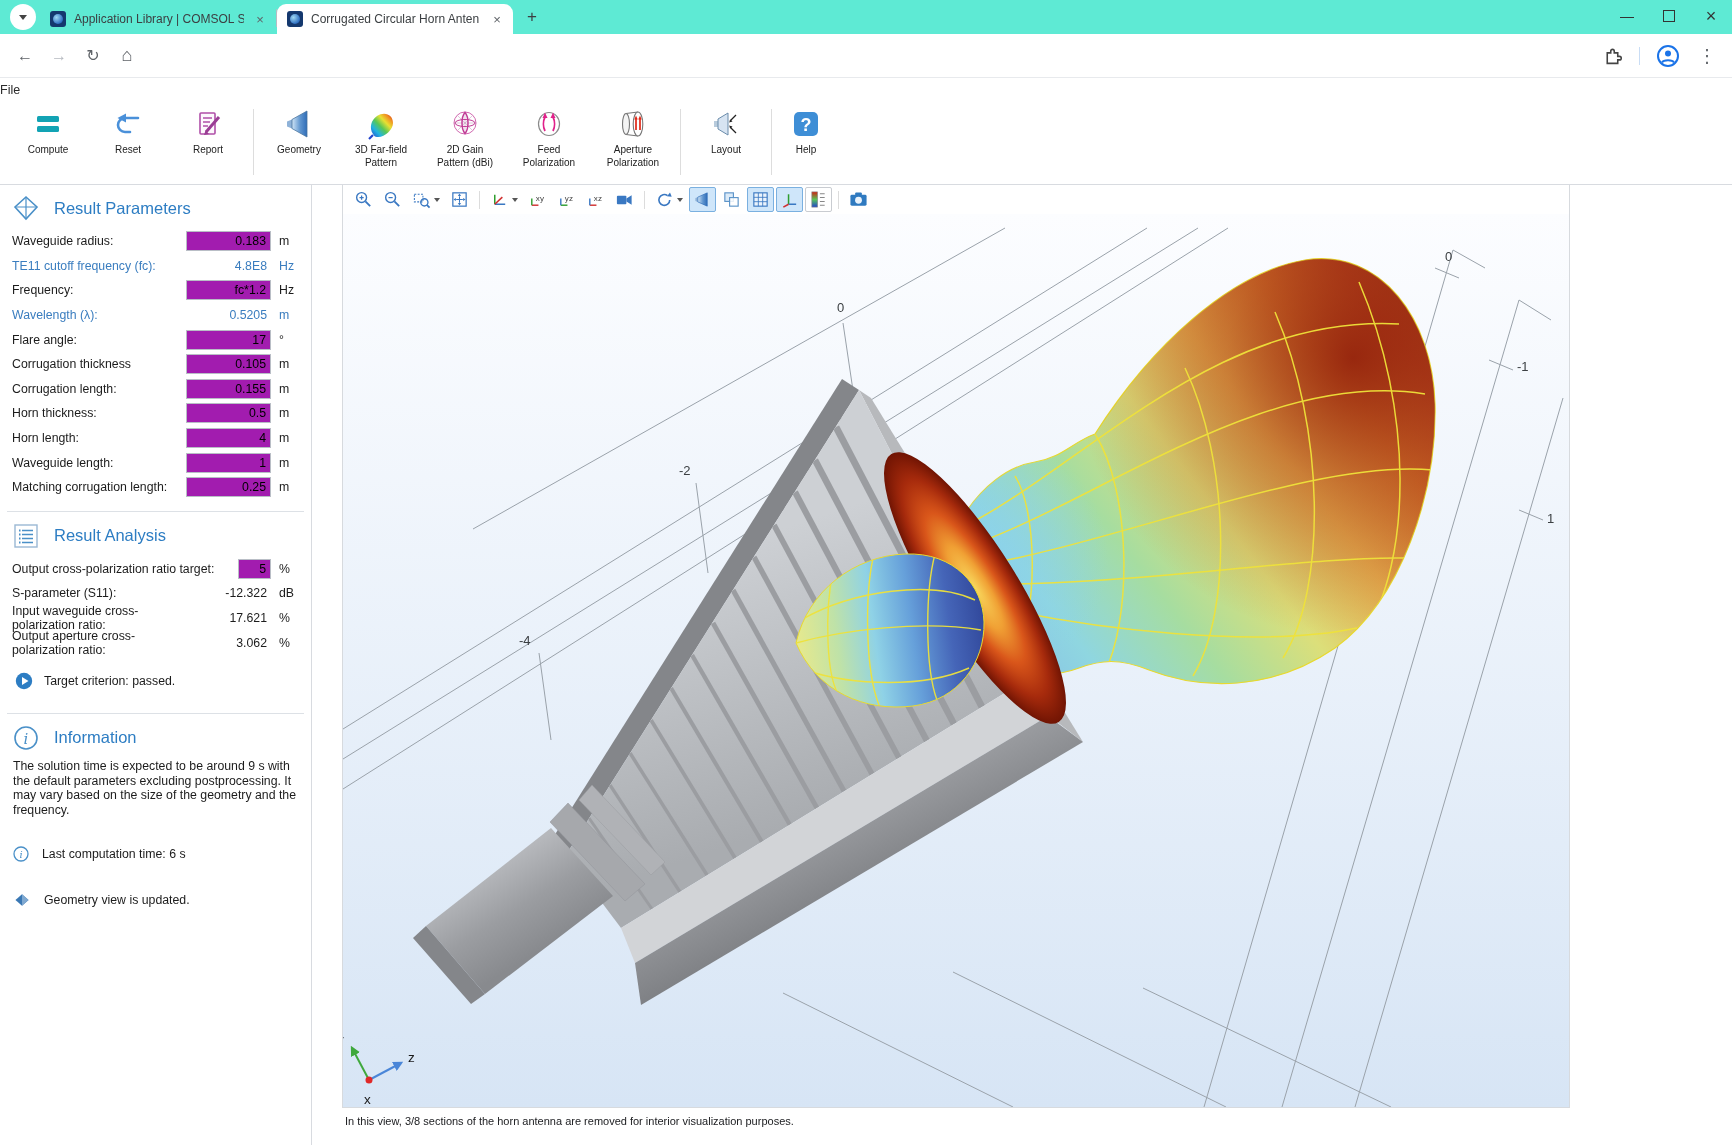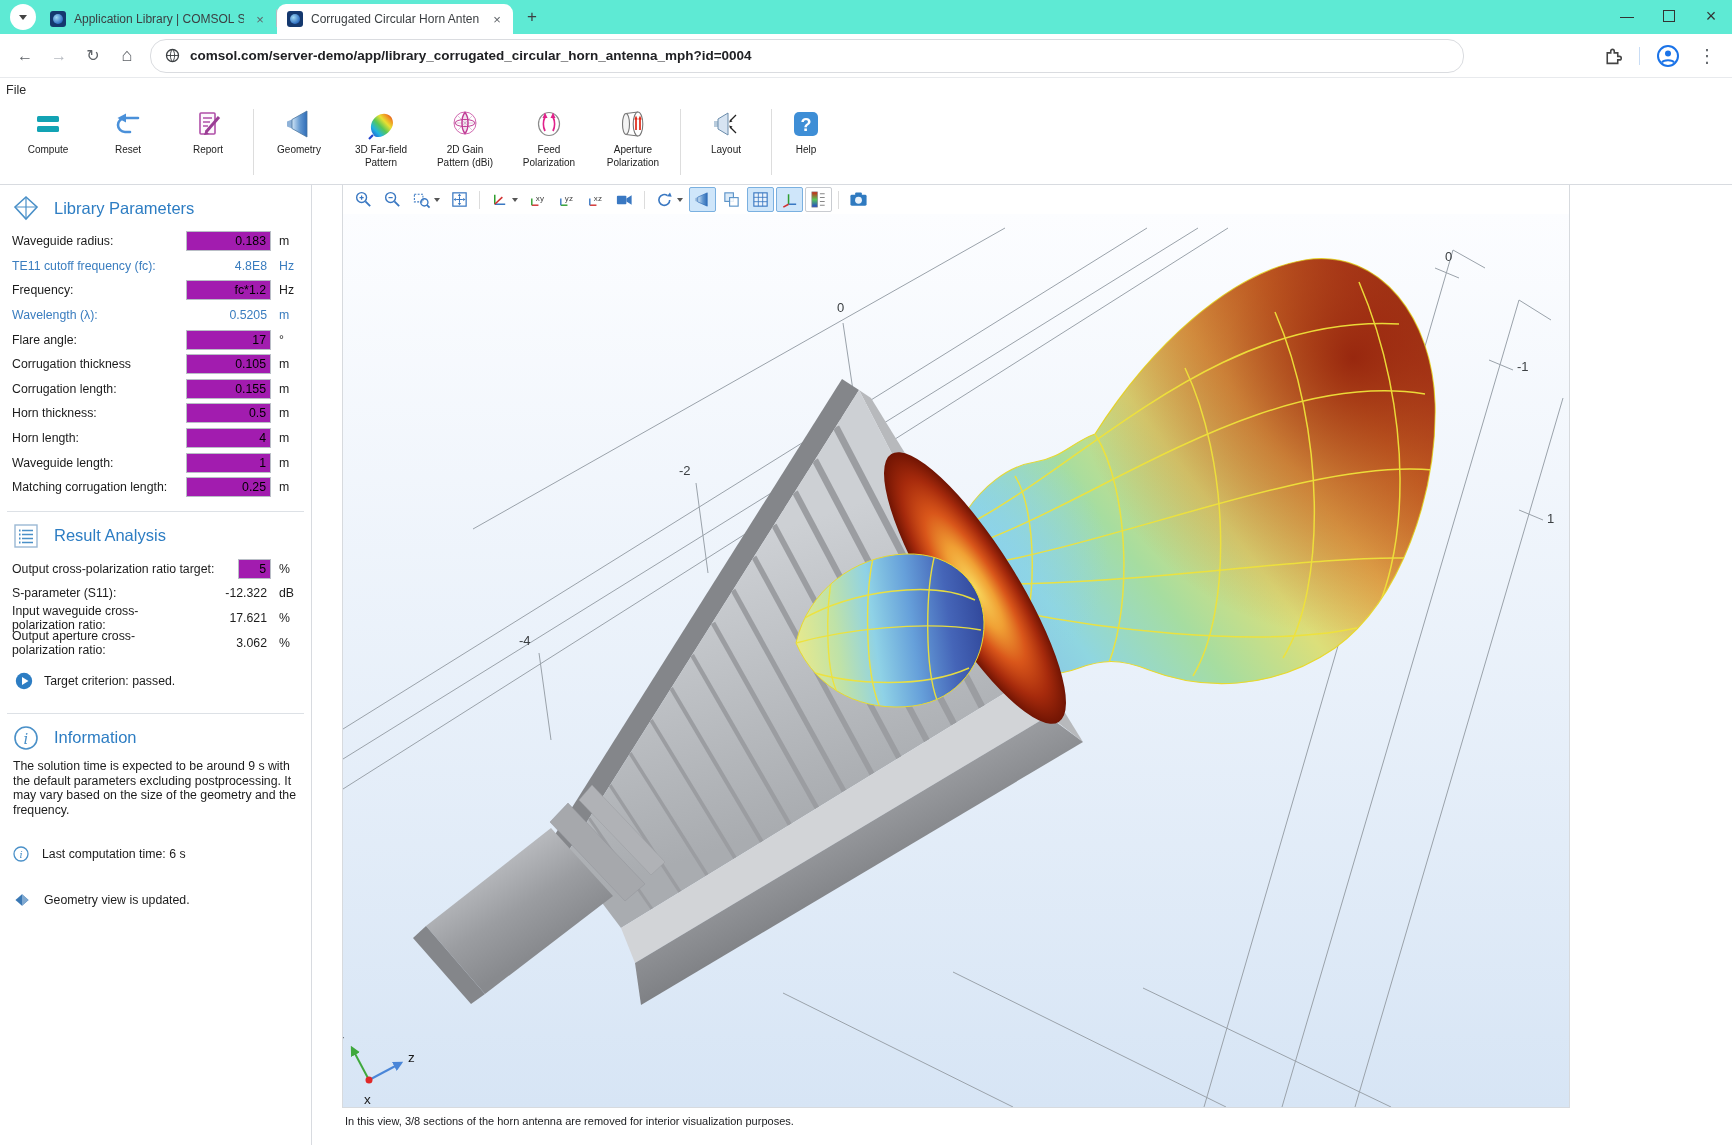--- a/index.html
+++ b/index.html
@@ -25,21 +25,21 @@
   .wc .sq{width:10px;height:10px;border:1.4px solid #333}
   .urlrow{height:43px;background:#fff;display:flex;align-items:center;padding:0 10px;gap:4px;border-bottom:1px solid #e8eaed}
   .navic{width:30px;height:30px;border-radius:50%;display:flex;align-items:center;justify-content:center;font-size:16px;color:#5f6368}
   .navic.dim{color:#b6bac0}
   .omnibox{width:1284px;height:32px;border:1px solid #dadce0;border-radius:16px;display:flex;align-items:center;
            padding:0 14px;gap:10px;font-size:13.5px;color:#202124;margin-left:4px}
   .omnibox .url{white-space:nowrap;overflow:hidden;font-weight:600}
   .rowspacer{flex:1}
   .vline{width:1px;height:18px;background:#c9ddf5;margin:0 4px}
   
-  .menubar{height:23px;display:flex;align-items:center;padding-left:6px;font-size:12.5px;color:#2b2b2b}
+  .menubar{height:23px;display:flex;align-items:center;padding-left:0;font-size:12.5px;color:#2b2b2b}
   .ribbon{height:83px;display:flex;align-items:flex-start;padding-left:8px}
   .rb{width:80px;display:flex;flex-direction:column;align-items:center;gap:4px;padding-top:7px}
   .rb.w2{width:84px}
   .rb svg{width:32px;height:32px;flex:none}
   .rblabel{font-size:10px;color:#222;text-align:left;line-height:1.18}
   .rsep{width:1px;height:66px;background:#ddd;margin:8px 5px 0 5px}
   .content{display:flex;border-top:1px solid #d8dbe0;height:963px}
   
   .leftpanel{width:311px;border-right:1px solid #d8dbe0;font-size:12.3px;flex:none}
   .shead{display:flex;align-items:center;gap:15px;margin:10px 0 8px 13px}
@@ -118,27 +118,20 @@
         <span class="sq"></span>
       </span>
     <span class="wc" style="font-size:18px">×</span>
   </div>
 </div>
 <div class="urlrow">
   <span class="navic">←</span>
   <span class="navic dim">→</span>
   <span class="navic">↻</span>
   <span class="navic" style="font-size:18px">⌂</span>
-  <div class="omnibox">
-    <svg width="15" height="15" viewBox="0 0 16 16">
-      <circle cx="8" cy="8" r="6.4" fill="none" stroke="#3c4043" stroke-width="1.4"></circle>
-      <path d="M1.6 8 H14.4 M8 1.6 C5 4 5 12 8 14.4 M8 1.6 C11 4 11 12 8 14.4" fill="none" stroke="#3c4043" stroke-width="1"></path>
-    </svg>
-    <span class="url">comsol.com/server-demo/app/library_corrugated_circular_horn_antenna_mph?id=0004</span>
-  </div>
   <span class="rowspacer"></span>
   <svg width="21" height="21" viewBox="0 0 24 24" style="margin-right:8px">
     <path d="M6 9 h4 v-2 a2 2 0 0 1 4 0 v2 h4 v4 h2 a2 2 0 0 1 0 4 h-2 v4 h-12 z" fill="none" stroke="#444" stroke-width="1.8"></path>
   </svg>
   <span class="vline"></span>
   <svg width="24" height="24" viewBox="0 0 24 24" style="margin:0 8px">
     <circle cx="12" cy="12" r="10" fill="none" stroke="#1a73e8" stroke-width="2"></circle>
     <circle cx="12" cy="9.5" r="3" fill="#1a73e8"></circle>
     <path d="M6 18.5 c1.5-3 10.5-3 12 0" fill="none" stroke="#1a73e8" stroke-width="2"></path>
   </svg>
@@ -246,21 +239,21 @@
 
 <div class="content">
 
   <div class="leftpanel">
 
     <div class="shead">
       <svg viewBox="0 0 26 26">
         <polygon points="13,2 24,12 13,24 2,12" fill="none" stroke="#4a90c8" stroke-width="1.6"></polygon>
         <path d="M2 12 L13 12 L13 2 M13 12 L13 24 M13 12 L24 12" fill="none" stroke="#4a90c8" stroke-width="1.2"></path>
       </svg>
-      <span class="stitle">Library Parameters</span>
+      <span class="stitle">Result Parameters</span>
     </div>
 
     <div class="frow">
       <span class="flabel">Waveguide radius:</span>
       <input class="fbox" value="0.183" style="">
       <span class="funit">m</span>
     </div>
     <div class="frow blue">
       <span class="flabel">TE11 cutoff frequency (fc):</span>
       <span class="rov">4.8E8</span>

